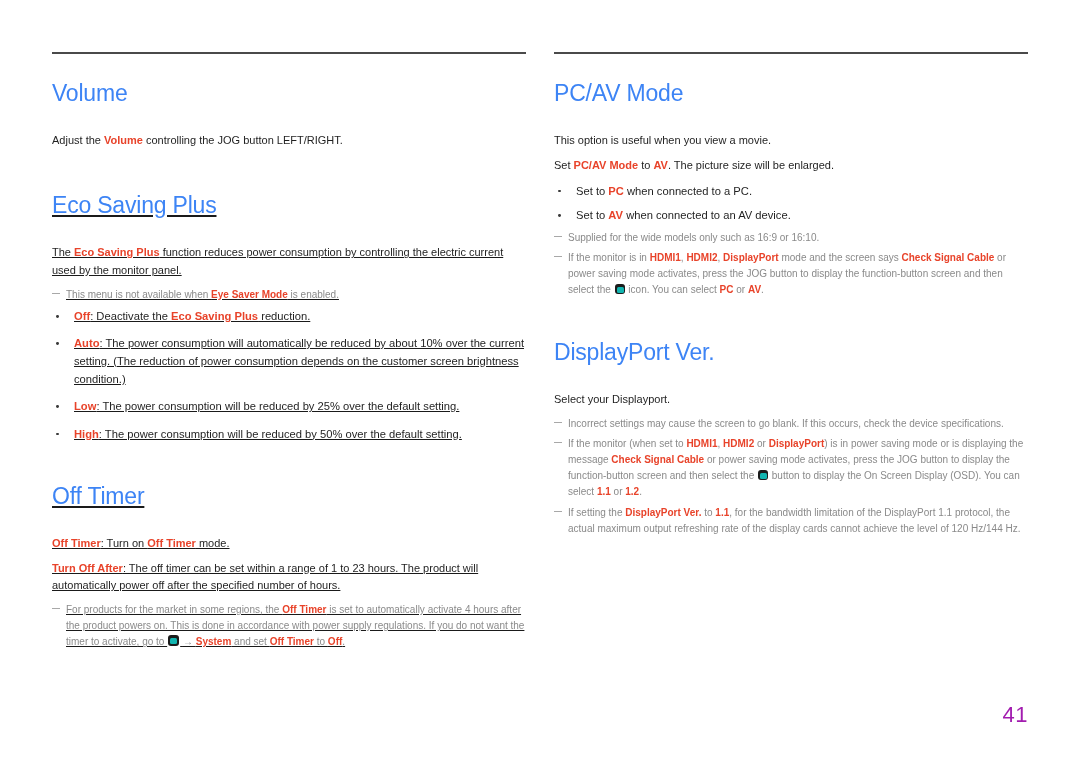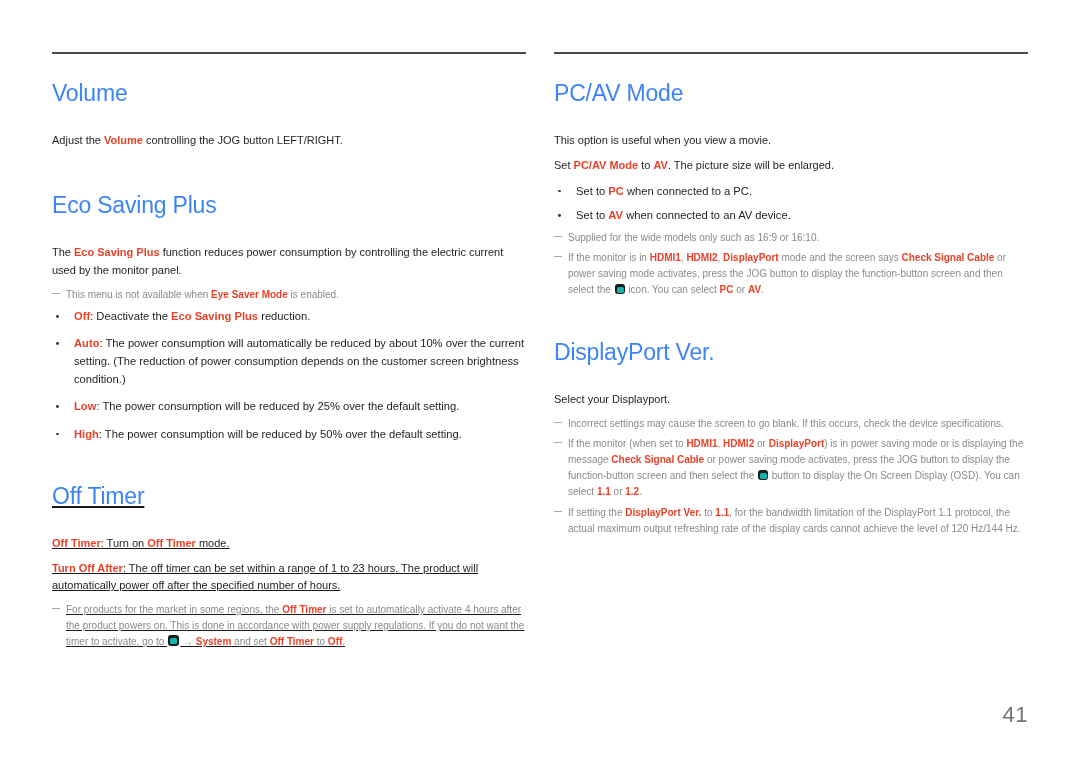--- a/index.html
+++ b/index.html
@@ -128,39 +128,39 @@
     height: 10px;
   }
 
   .arrow { color: #8a8a8a; }
 
   .page-number {
     position: absolute;
     right: 52px;
     bottom: 35px;
     font-size: 22px;
-    color: #737373;
+    color: #a21caf;
     font-weight: 400;
     letter-spacing: 0.5px;
   }
 </style>
 </head>
 <body>
 
 <div class="page">
 
   <div class="column column-left">
     <div class="rule"></div>
 
     <div class="section">
       <h1 class="section-title">Volume</h1>
       <p class="body"><span>Adjust the </span><span class="hl">Volume</span><span> controlling the JOG button LEFT/RIGHT.</span></p>
     </div>
 
-    <div class="section" style="margin-top:42px;">
+    <div class="section" style="margin-top:42px;text-decoration:underline;">
       <h1 class="section-title">Eco Saving Plus</h1>
       <p class="body"><span>The </span><span class="hl">Eco Saving Plus</span><span> function reduces power consumption by controlling the electric current used by the monitor panel.</span></p>
 
       <div class="note"><span>This menu is not available when </span><span class="hl">Eye Saver Mode</span><span> is enabled.</span></div>
 
       <ul class="bullets">
         <li><span class="hl">Off</span><span>: Deactivate the </span><span class="hl">Eco Saving Plus</span><span> reduction.</span></li>
         <li><span class="hl">Auto</span><span>: The power consumption will automatically be reduced by about 10% over the current setting. (The reduction of power consumption depends on the customer screen brightness condition.)</span></li>
         <li><span class="hl">Low</span><span>: The power consumption will be reduced by 25% over the default setting.</span></li>
         <li><span class="hl">High</span><span>: The power consumption will be reduced by 50% over the default setting.</span></li>

